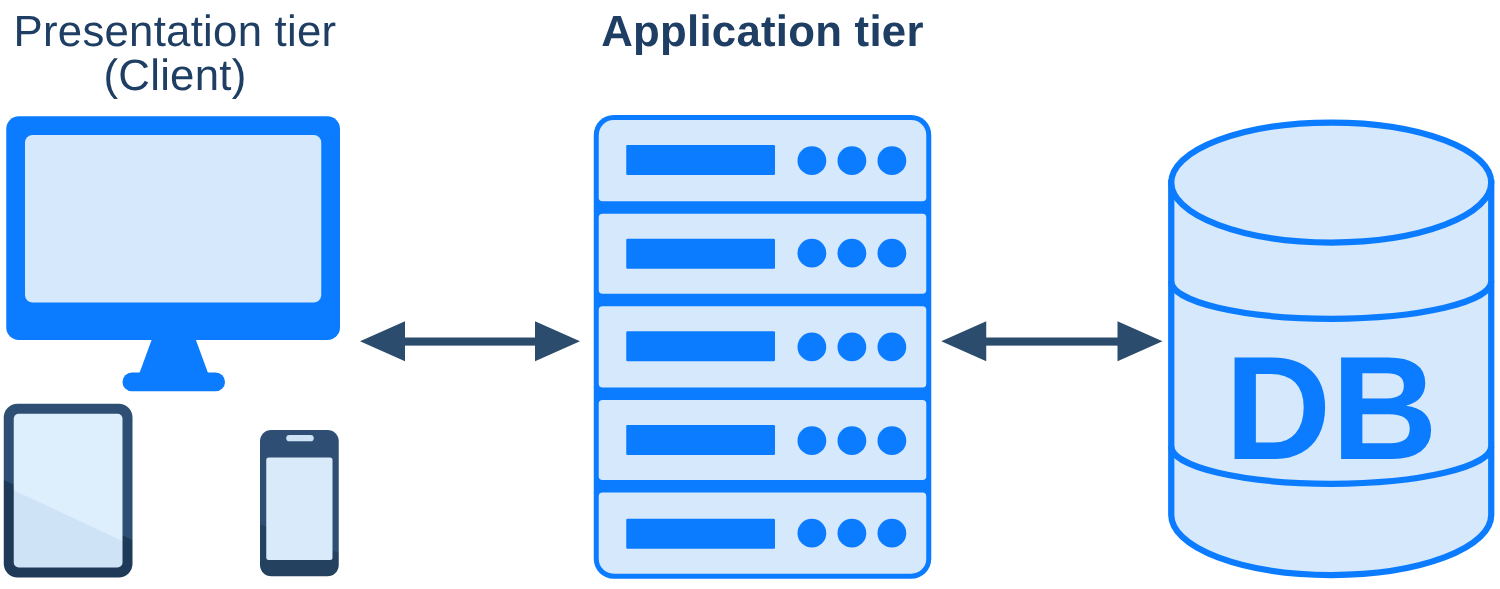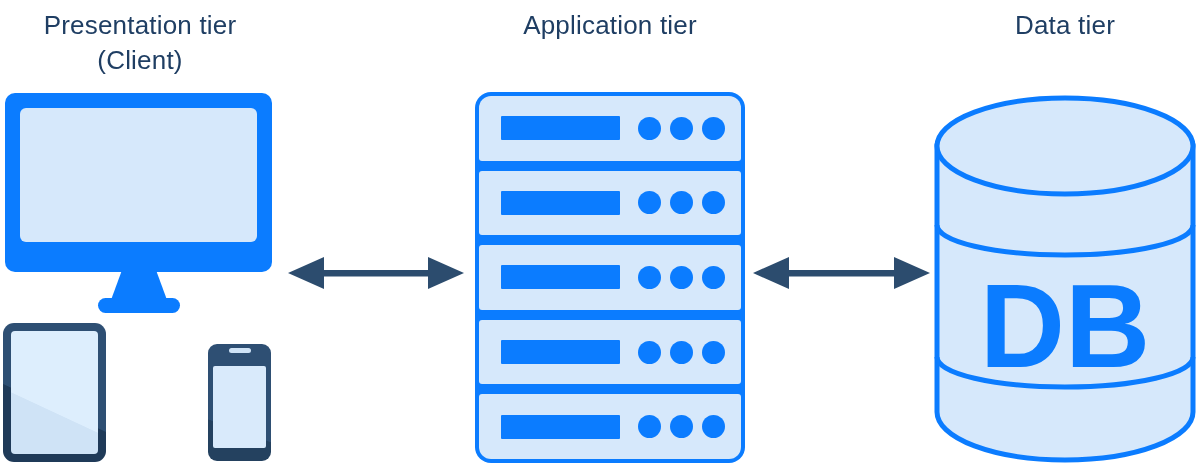--- a/index.html
+++ b/index.html
@@ -10,25 +10,25 @@
     --title-text:#1f3e63;
   }
   *{margin:0;padding:0;box-sizing:border-box;}
   body{background:#fff;font-family:"Liberation Sans", sans-serif;}
   #canvas{position:relative;width:1200px;height:471px;background:#fff;overflow:hidden;}
   .abs{position:absolute;}
 
   
   .tier-title{
     position:absolute;top:8px;text-align:center;
-    color:var(--title-text);font-size:26px;line-height:35px;font-weight:500;
+    color:var(--title-text);font-size:35px;line-height:35px;font-weight:500;
     letter-spacing:.2px;
   }
   #title-presentation{left:0;width:280px;}
-  #title-application{left:470px;width:280px;}
+  #title-application{left:470px;width:280px;font-weight:bold;}
   #title-data{left:933px;width:264px;}
 
   
   .monitor-frame{left:5px;top:93px;width:267px;height:179px;
     background:var(--accent-blue);border-radius:10px;}
   .monitor-screen{left:15px;top:15px;width:237px;height:134px;
     background:var(--light-blue);border-radius:6px;}
   .monitor-neck{left:111px;top:271px;width:56px;height:29px;background:var(--accent-blue);
     clip-path:polygon(19% 0,81% 0,100% 100%,0 100%);}
   .monitor-base{left:98px;top:298px;width:82px;height:15px;
@@ -78,23 +78,20 @@
 <body>
 
 <div id="canvas">
 
   <div class="tier-title" id="title-presentation">
     <div>Presentation tier</div>
     <div>(Client)</div>
   </div>
   <div class="tier-title" id="title-application">
     <div>Application tier</div>
-  </div>
-  <div class="tier-title" id="title-data">
-    <div>Data tier</div>
   </div>
 
   <div class="abs monitor-frame">
     <div class="abs monitor-screen"></div>
   </div>
   <div class="abs monitor-neck"></div>
   <div class="abs monitor-base"></div>
 
   <div class="abs tablet-body">
     <div class="abs tablet-screen"></div>

